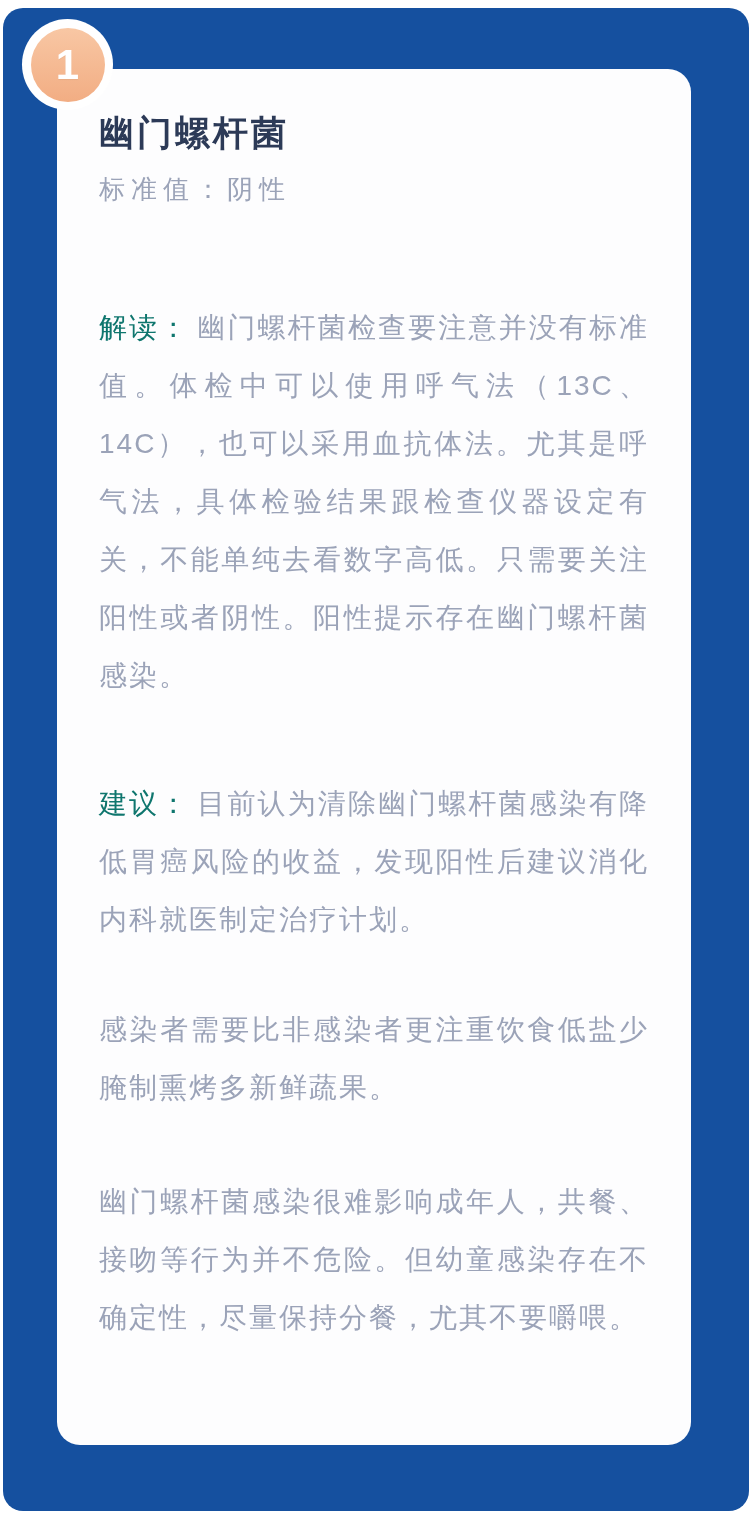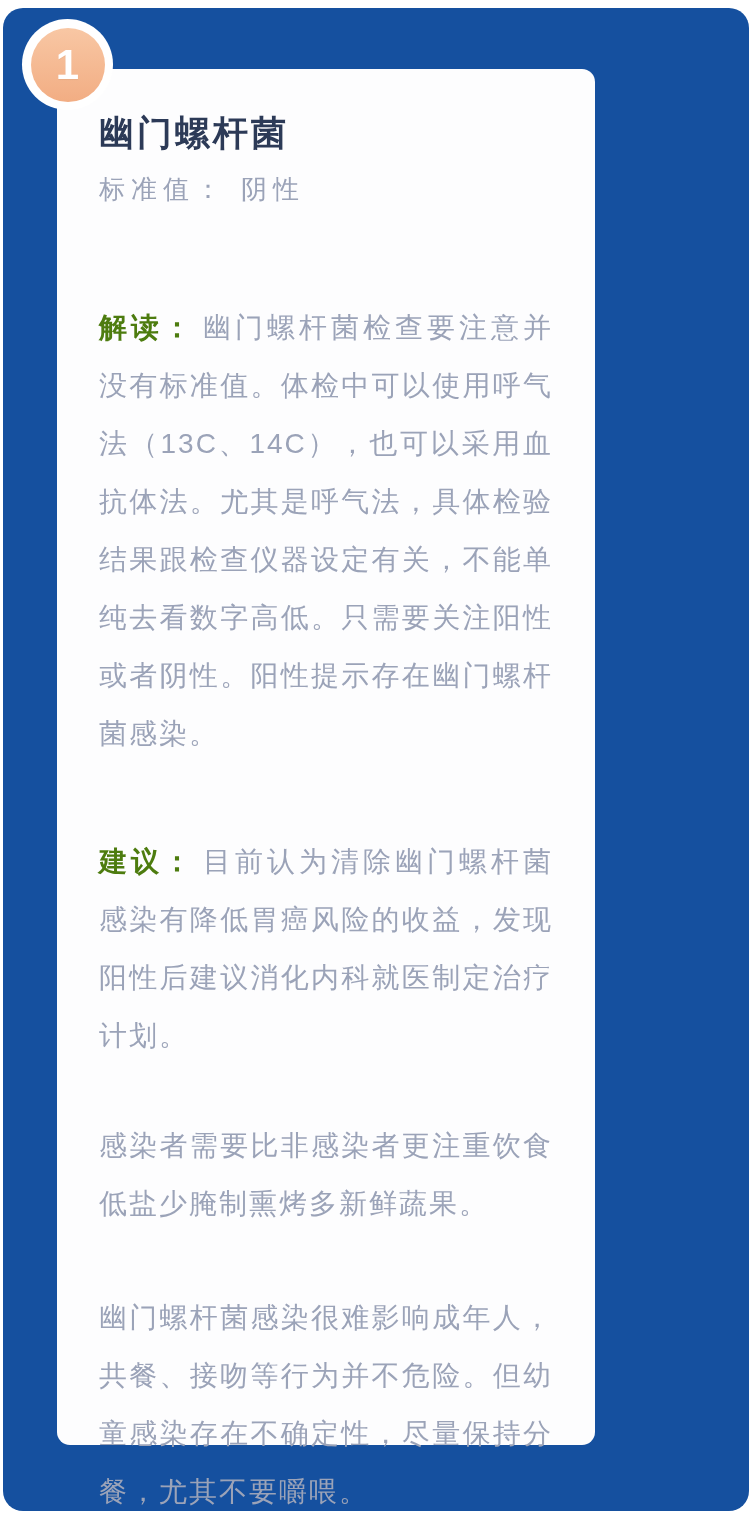--- a/index.html
+++ b/index.html
@@ -25,24 +25,24 @@
     right: 3px;
     bottom: 6px;
     background: #15509f;
     border-radius: 20px;
   }
   
   .card {
     position: absolute;
     left: 57px;
     top: 69px;
-    width: 538px;
+    width: 634px;
     height: 1376px;
     background: #fdfdfe;
-    border-radius: 13px;
+    border-radius: 23px;
     box-sizing: border-box;
     padding: 42px 42px 0 42px;
   }
   
   .badge {
     position: absolute;
     left: 22px;
     top: 19px;
     width: 91px;
     height: 91px;
@@ -74,33 +74,33 @@
     line-height: 44px;
     margin: 0;
   }
   .subtitle {
     margin-top: 16px;
     font-size: 26px;
     color: #9ba3b8;
     letter-spacing: 6px;
     line-height: 36px;
   }
-  .subtitle .value { margin-left: 14px; }
+  .subtitle .value { }
   p.body {
     margin: 0;
     font-size: 28px;
     line-height: 58px;
     color: #9ba3b8;
     letter-spacing: 2px;
     text-align: justify;
     text-justify: inter-ideograph;
   }
   p.body .lead {
-    color: #4d7c0f;
-    font-weight: 700;
+    color: #0f766e;
+    font-weight: 400;
     margin-right: 8px;
   }
   #para-interpretation { margin-top: 92px; }
   #para-suggestion    { margin-top: 70px; }
   #para-note1         { margin-top: 56px; }
   #para-note2         { margin-top: 52px; }
 </style>
 </head>
 <body>
 

